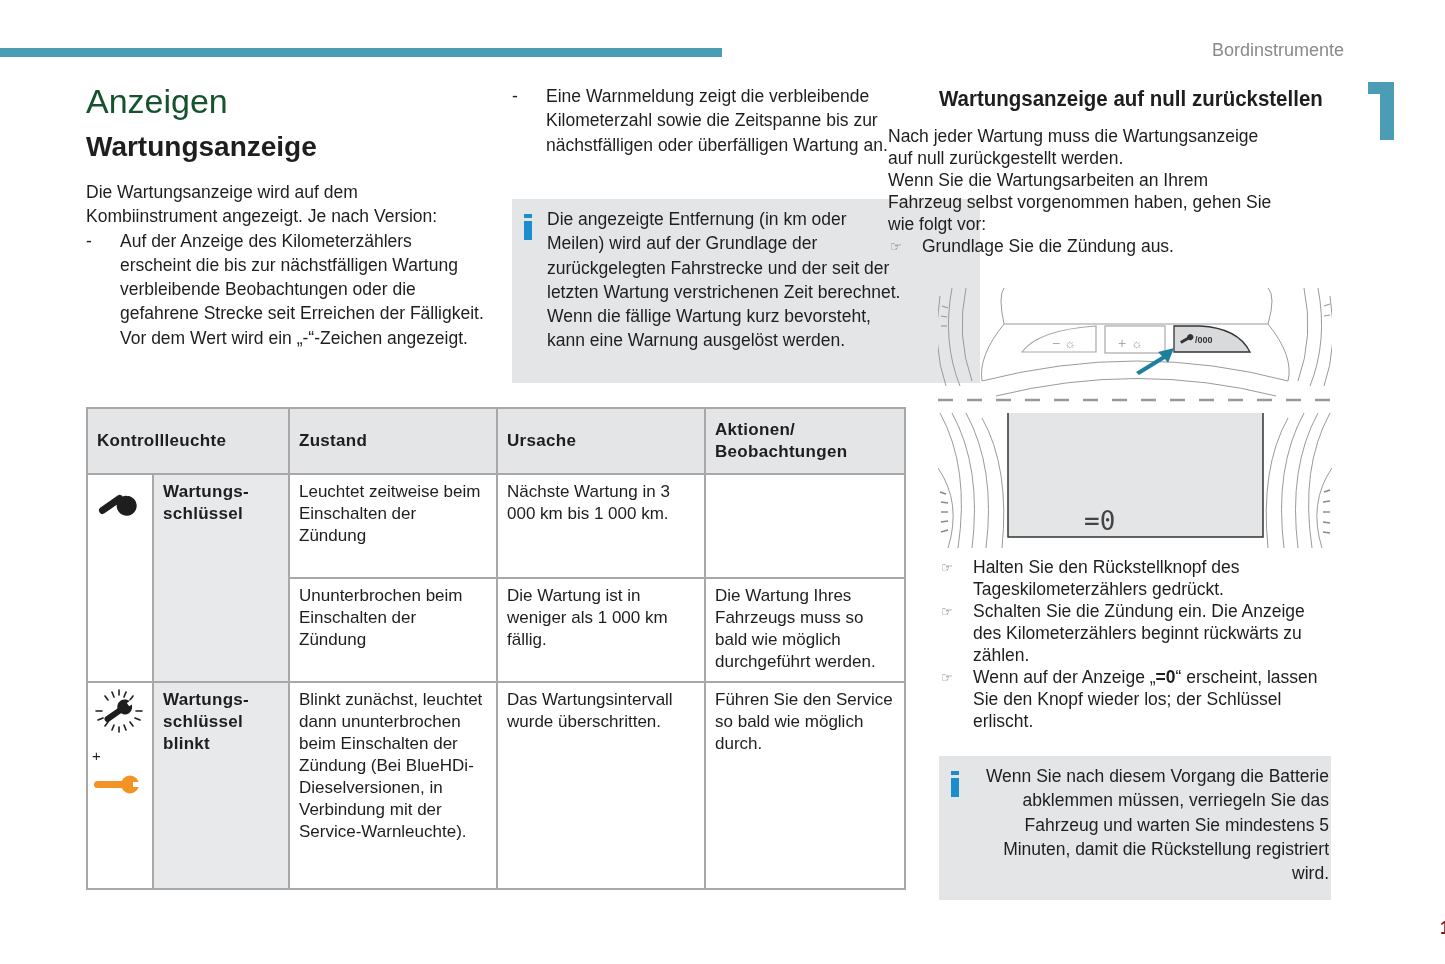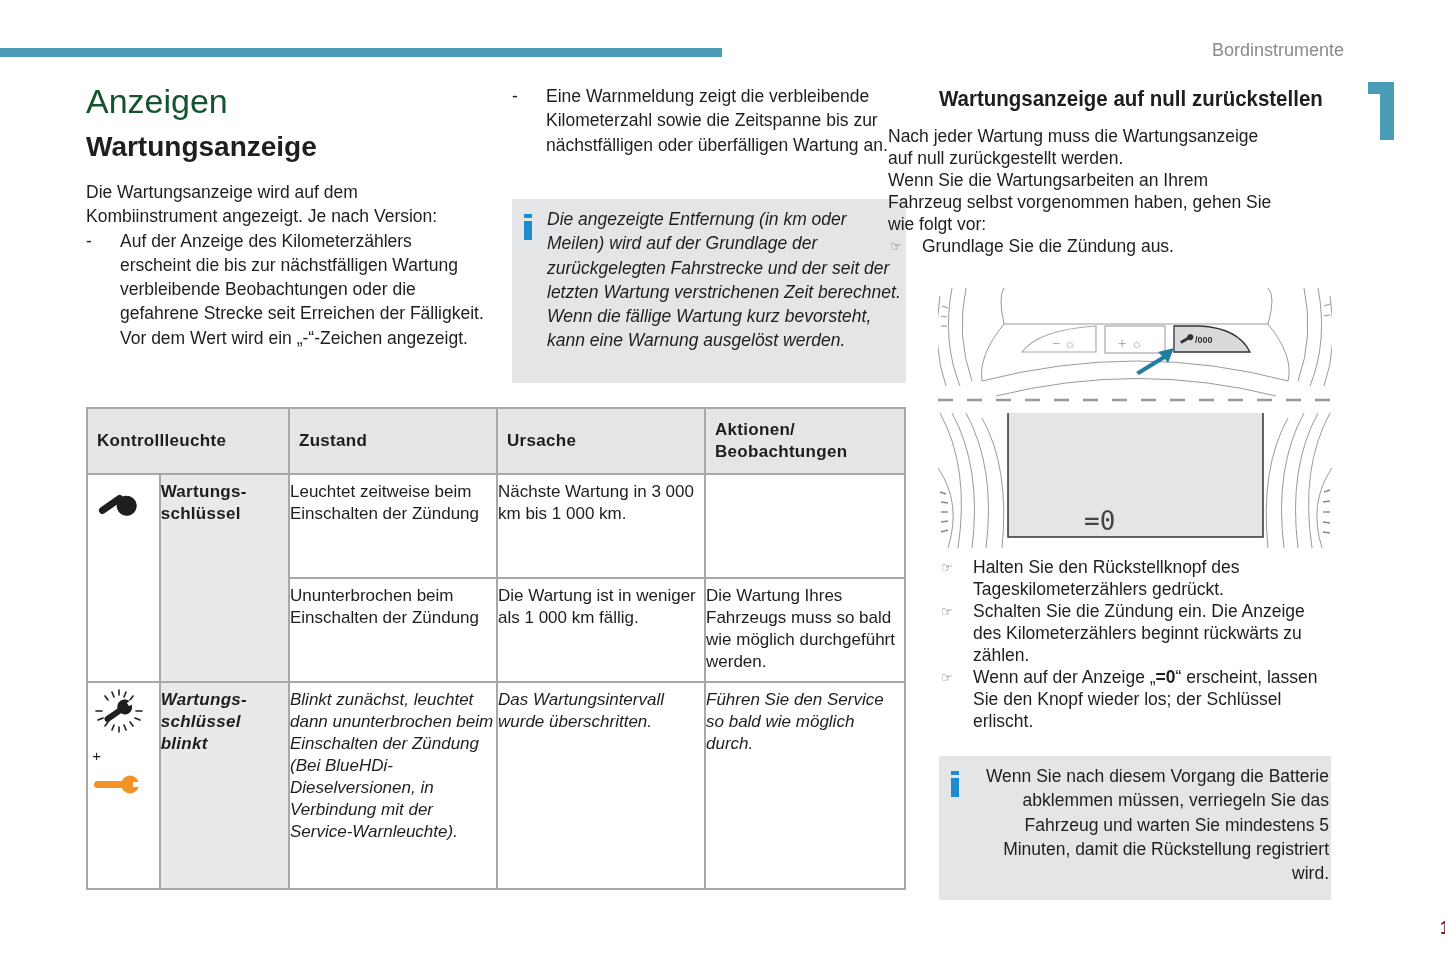--- a/index.html
+++ b/index.html
@@ -18,42 +18,42 @@
   .body-text { font-size: 17.5px; line-height: 24.3px; }
   .intro { position: absolute; left: 86px; top: 180px; width: 400px; }
   .dash-item { position: relative; padding-left: 34px; }
   .dash-item .dash { position: absolute; left: 0; top: 0; }
 
   .col2-item { position: absolute; left: 512px; top: 84px; width: 395px; }
   .info-box { position: absolute; background: #e4e5e6; }
   .info-box .i-icon { position: absolute; left: 12px; top: 15px; width: 8px; height: 26px; }
   .info-box .i-icon .dot { position: absolute; left: 0; top: 0; width: 8px; height: 4px; background: #1b8ccc; }
   .info-box .i-icon .bar { position: absolute; left: 0; top: 7px; width: 8px; height: 19px; background: #1b8ccc; }
-  .info1 { left: 512px; top: 199px; width: 394px; height: 184px; font-style: italic; }
+  .info1 { left: 512px; top: 199px; width: 468px; height: 184px; }
   .info1 .txt { position: absolute; left: 35px; top: 8px; width: 355px; }
   .info2 { left: 939px; top: 756px; width: 392px; height: 144px; text-align: right; }
   .info2 .txt { position: absolute; left: 35px; top: 8px; width: 355px; }
 
   .h-reset { position: absolute; left: 939px; top: 86px; font-size: 22.5px; font-weight: bold; color: #1e1e1e; margin: 0; transform: scaleX(0.91); transform-origin: left; white-space: nowrap; }
   .reset-text { position: absolute; left: 888px; top: 125px; width: 395px; font-size: 17.5px; line-height: 22px; }
   .hand-item { position: relative; padding-left: 34px; }
   .hand-item .hand { position: absolute; left: 2px; top: 1px; font-size: 13px; color: #777; }
   .steps { position: absolute; left: 939px; top: 556px; width: 395px; font-size: 17.5px; line-height: 22px; }
 
   .illus1 { position: absolute; left: 938px; top: 286px; width: 394px; height: 120px; }
   .illus2 { position: absolute; left: 938px; top: 408px; width: 394px; height: 142px; }
 
   table.status { position: absolute; left: 86px; top: 407px; width: 820px; border-collapse: collapse; font-size: 17px; line-height: 22px; }
-  table.status td, table.status th { border: 2px solid #a8a8a8; vertical-align: top; padding: 6px 0; text-align: left; }
+  table.status td, table.status th { border: 2px solid #a8a8a8; vertical-align: top; padding: 6px 9px; text-align: left; }
   table.status th { background: #e4e5e6; font-weight: bold; vertical-align: middle; height: 56px; padding: 4px 9px; letter-spacing: 0.3px; }
   td.icon-cell { width: 50px; padding: 6px 4px !important; text-align: center; }
   td.name-cell { background: #e8e9ea; font-weight: bold; width: 112px; letter-spacing: 0.3px; }
   .row1 td { height: 90px; }
   .row2 td { height: 90px; }
-  .row3 td { height: 193px; font-style: italic; }
+  .row3 td { height: 193px; }
   .plus { font-size: 15px; display: block; margin: 2px 0 6px 0; }
 </style>
 </head>
 <body>
 
 <div class="topbar"></div>
 <div class="section-label">Bordinstrumente</div>
 <svg class="chapter-num" viewBox="0 0 26 58">
   <path d="M0 0 H26 V58 H12 V12 H0 Z" fill="#4b9cb5"></path>
 </svg>

